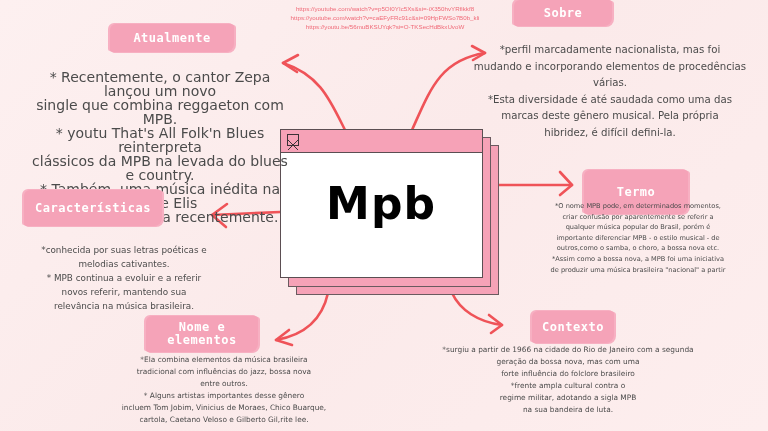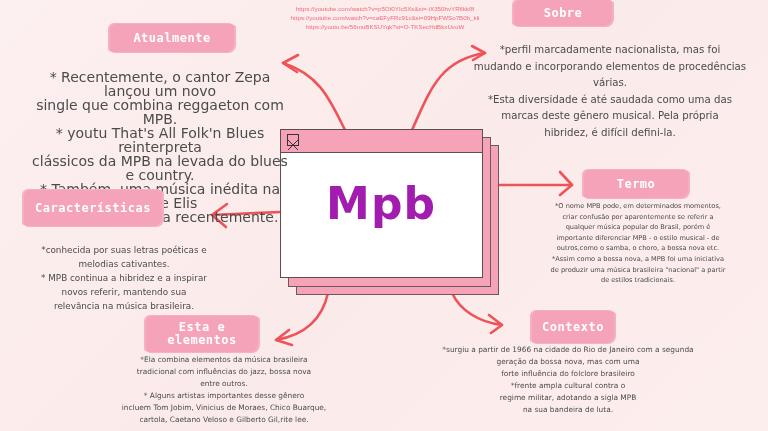--- a/index.html
+++ b/index.html
@@ -41,21 +41,21 @@
     background:#fff; border:1px solid #5b4e52;
   }
   .win-bar { height:22px; background:#f6a2b7; border-bottom:1px solid #5b4e52; position:relative; }
   .close-box {
     position:absolute; left:6px; top:4px; width:12px; height:12px;
     border:1px solid #3b3236; box-sizing:border-box;
   }
   .win-title {
     position:absolute; left:0; right:1px; top:48px; text-align:center;
     font-family:"DejaVu Sans", sans-serif; font-weight:bold; font-size:44px;
-    color:#a21caf; letter-spacing:1px;
+    color:#000000; letter-spacing:1px;
   }
   svg.arrows { position:absolute; left:0; top:0; }
 </style>
 </head>
 <body>
 
 <svg class="arrows" width="768" height="431" viewBox="0 0 768 431" fill="none" stroke="#ef5358" stroke-width="2.6" stroke-linecap="round" stroke-linejoin="round">
 
   <path d="M345 130 C330 100, 320 75, 283 63"></path>
   <path d="M298 55 L283 63 L297 72"></path>
@@ -113,39 +113,38 @@
   <span>várias.</span>
   <span>*Esta diversidade é até saudada como uma das</span>
   <span>marcas deste gênero musical. Pela própria</span>
   <span>hibridez, é difícil defini-la.</span>
 </div>
 
 <div class="label" style="left:24px;top:190px;width:138px;height:36px;">Características</div>
 <div class="body-text t-ca">
   <span>*conhecida por suas letras poéticas e</span>
   <span>melodias cativantes.</span>
-  <span>* MPB continua a hibridez e a inspirar</span>
+  <span>* MPB continua a evoluir e a referir</span>
   <span>novos referir, mantendo sua</span>
   <span>relevância na música brasileira.</span>
 </div>
 
-<div class="label" style="left:584px;top:170px;width:104px;height:28px;">Termo</div>
+<div class="label" style="left:584px;top:170px;width:104px;height:44px;">Termo</div>
 <div class="body-text t-te">
   <span>*O nome MPB pode, em determinados momentos,</span>
   <span>criar confusão por aparentemente se referir a</span>
   <span>qualquer música popular do Brasil, porém é</span>
   <span>importante diferenciar MPB - o estilo musical - de</span>
   <span>outros,como o samba, o choro, a bossa nova etc.</span>
   <span>*Assim como a bossa nova, a MPB foi uma iniciativa</span>
   <span>de produzir uma música brasileira "nacional" a partir</span>
-  <span>de estilos tradicionais.</span>
 </div>
 
 <div class="label" style="left:146px;top:316px;width:112px;height:36px;flex-direction:column;line-height:13px;">
-  <span>Esta e</span>
+  <span>Nome e</span>
   <span>elementos</span>
 </div>
 <div class="body-text t-no">
   <span>*Ela combina elementos da música brasileira</span>
   <span>tradicional com influências do jazz, bossa nova</span>
   <span>entre outros.</span>
   <span>* Alguns artistas importantes desse gênero</span>
   <span>incluem Tom Jobim, Vinicius de Moraes, Chico Buarque,</span>
   <span>cartola, Caetano Veloso e Gilberto Gil,rite lee.</span>
 </div>

